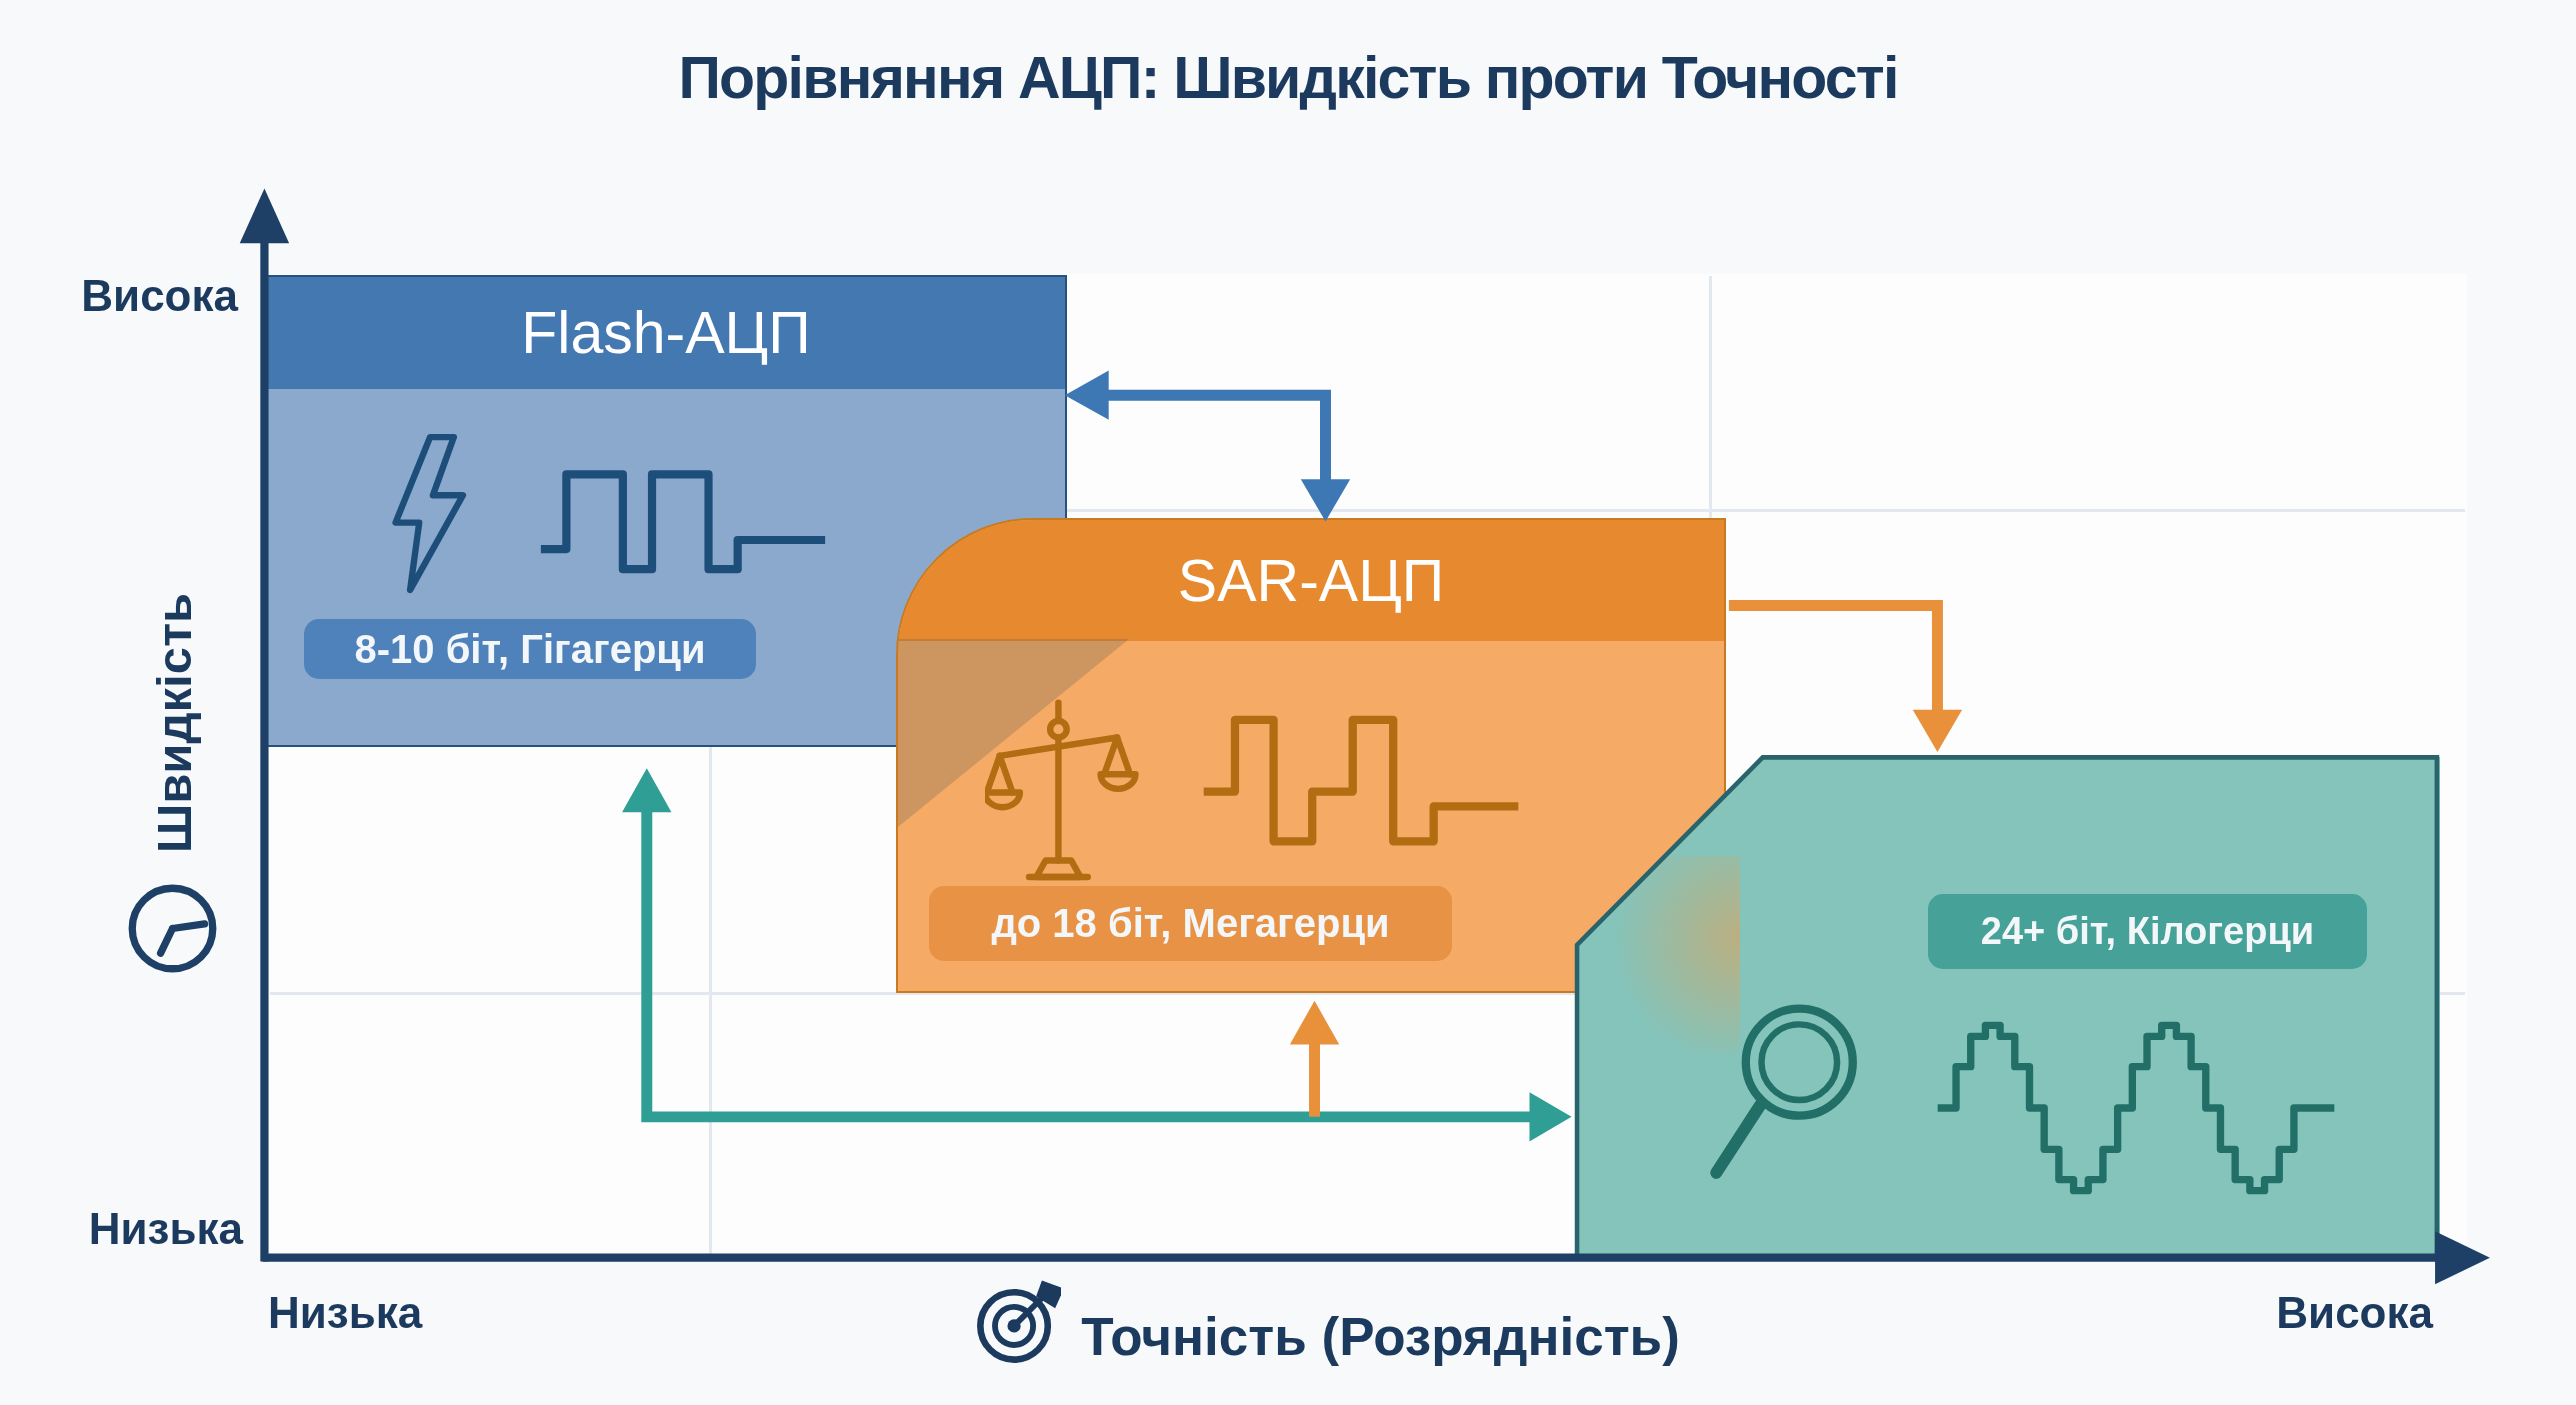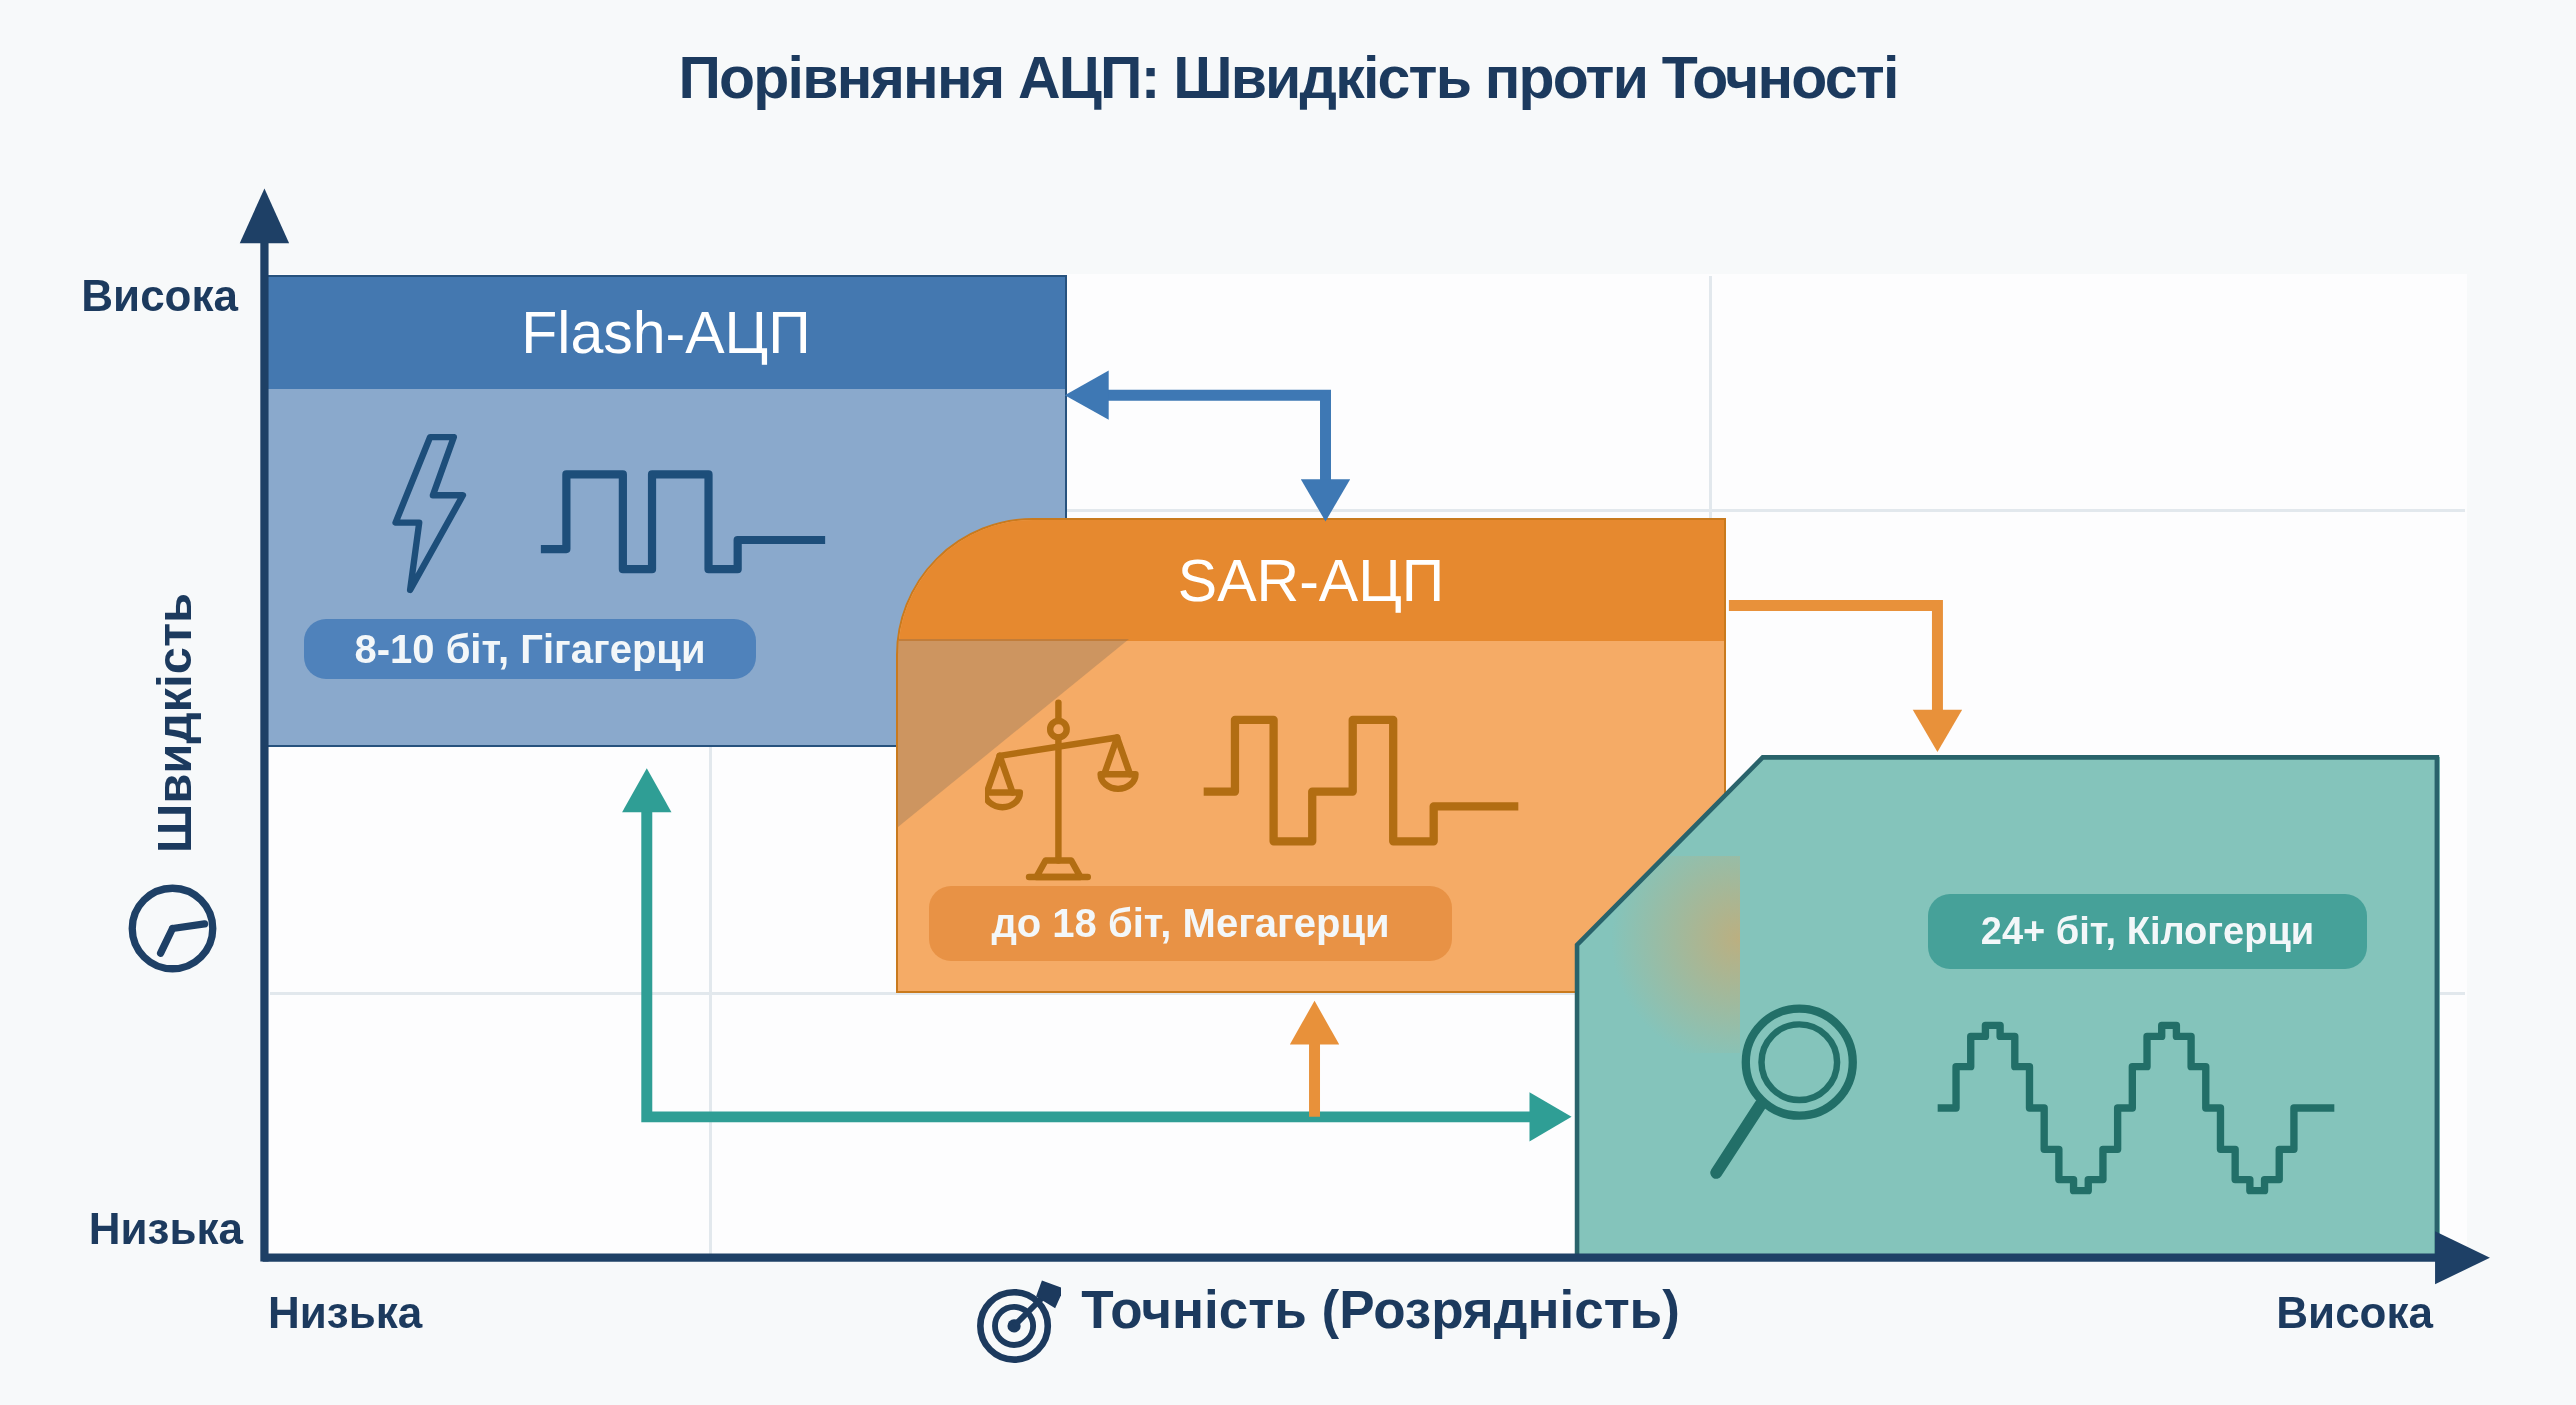--- a/index.html
+++ b/index.html
@@ -15,21 +15,21 @@
   .stage{position:relative;width:2576px;height:1405px;background:var(--page-bg)}
   .title{position:absolute;left:0;right:0;top:44px;text-align:center;font-size:59px;font-weight:bold;
          color:var(--ink);letter-spacing:-1.8px}
   .plot-bg{position:absolute;left:268px;top:274px;width:2199px;height:982px;background:var(--plot-bg)}
   .grid-v{position:absolute;top:276px;width:2.7px;height:978px;background:var(--grid)}
   .grid-h{position:absolute;left:270px;width:2195px;height:2.7px;background:var(--grid)}
   .box{position:absolute;overflow:hidden}
   .box-header{position:absolute;left:0;right:0;top:0;display:flex;align-items:center;justify-content:center;
               color:#fff;font-weight:normal;font-size:59px}
   .badge{position:absolute;display:flex;align-items:center;justify-content:center;color:var(--badge-text);
-         font-weight:bold;border-radius:22px}
+         font-weight:bold;border-radius:15px}
   .flash-box{left:265px;top:275px;width:802px;height:472px;background:var(--flash-body);
              border:2.7px solid var(--flash-border);z-index:2}
   .flash-box .box-header{height:112px;background:var(--flash-header)}
   .flash-badge{left:37px;top:342px;width:452px;height:60px;background:var(--flash-badge);font-size:40px}
   .sar-box{left:896px;top:518px;width:830px;height:475px;background:var(--sar-body);
            border:2.7px solid var(--sar-border);border-radius:137px 0 82px 0;z-index:3}
   .sar-box .box-header{height:121px;background:var(--sar-header)}
   .sar-shade{position:absolute;left:0;top:119px;width:247px;height:197px;background:rgba(112,98,84,.30);
              clip-path:polygon(0 0,231px 0,0 188px)}
   .sar-badge{left:31px;top:366px;width:523px;height:75px;background:var(--sar-badge);font-size:40px}
@@ -39,21 +39,21 @@
   .delta-glow{position:absolute;left:0;top:99px;width:163px;height:197px;
               background:radial-gradient(110% 90% at 100% 42%,rgba(233,158,80,.55) 0%,rgba(233,158,80,0) 72%)}
   .delta-badge{left:351px;top:137px;width:439px;height:75px;background:var(--delta-badge);font-size:38px}
   .icon-svg{position:absolute}
   .flash-icon{color:var(--flash-icon)} .sar-icon{color:var(--sar-icon)} .delta-icon{color:var(--delta-icon)}
   .axis-label{position:absolute;color:var(--ink);font-weight:bold;font-size:44px}
   .ta-r{text-align:right}
   .y-axis-title{position:absolute;left:130px;top:554px;width:88px;height:337px;display:flex;align-items:center;
                 justify-content:center;writing-mode:vertical-rl;transform:rotate(180deg);
                 color:var(--ink);font-weight:bold;font-size:49px}
-  .x-axis-title{position:absolute;left:869px;top:1279px;width:915px;display:flex;align-items:flex-start;
+  .x-axis-title{position:absolute;left:869px;top:1279px;width:915px;display:flex;align-items:flex-end;
                 justify-content:center;gap:20px;color:var(--ink);font-weight:bold;font-size:53px}
   .overlay{position:absolute;left:0;top:0;width:2576px;height:1405px;z-index:7;pointer-events:none}
 </style>
 </head>
 <body>
 
 <div class="stage">
 
   <div class="title">Порівняння АЦП: Швидкість проти Точності</div>
 

